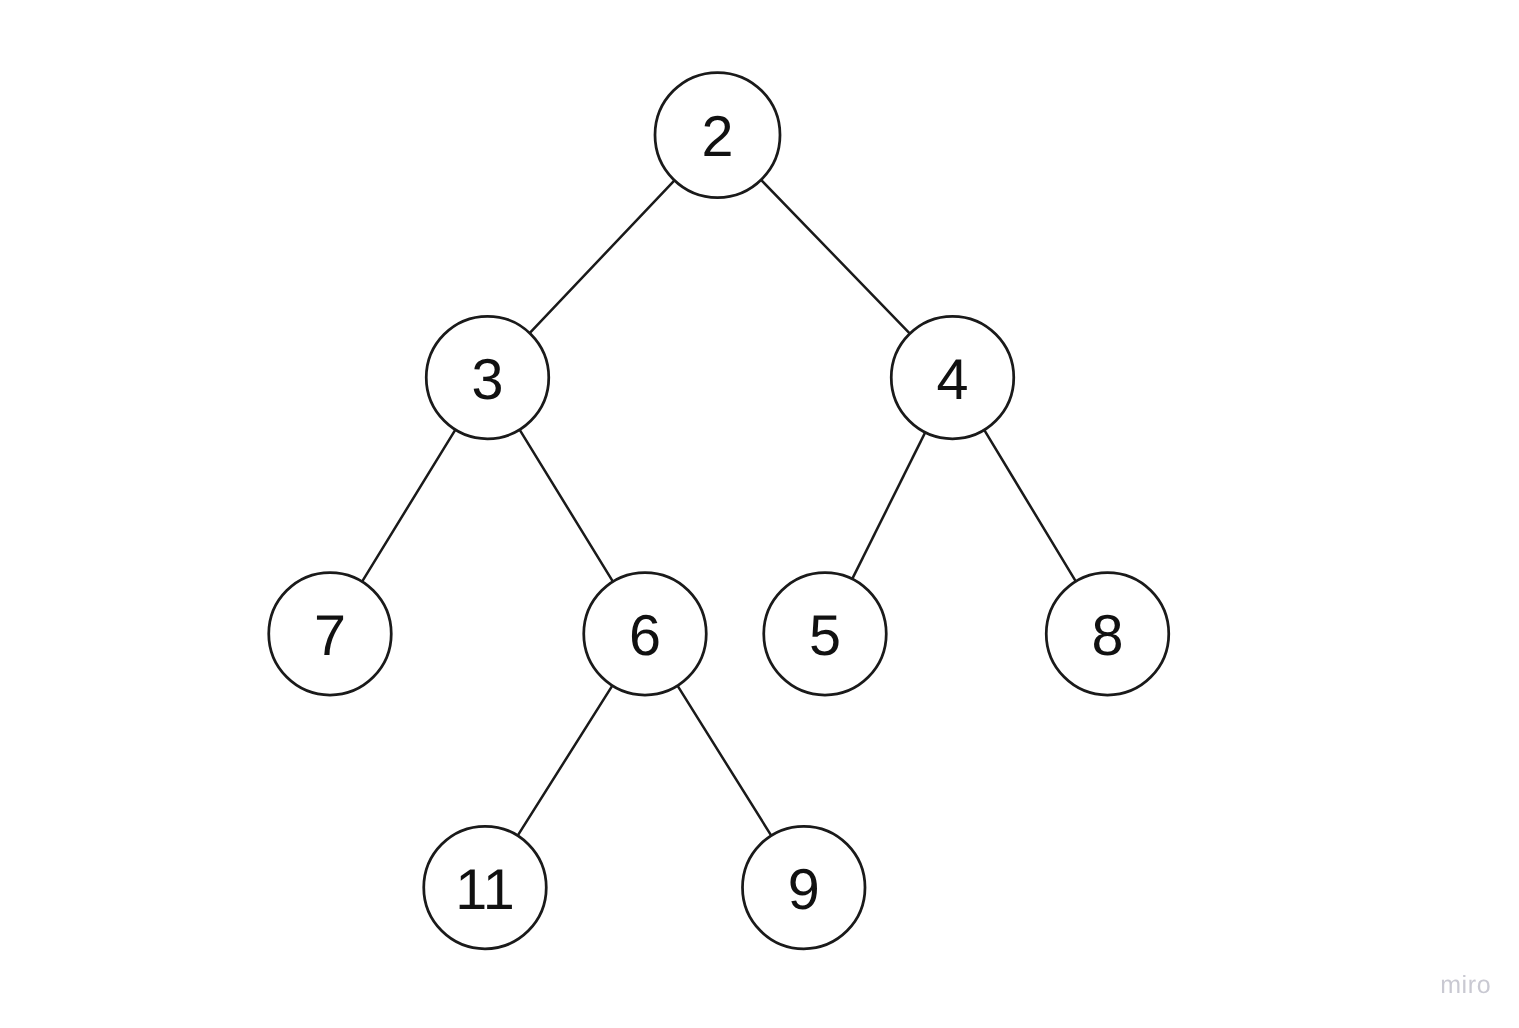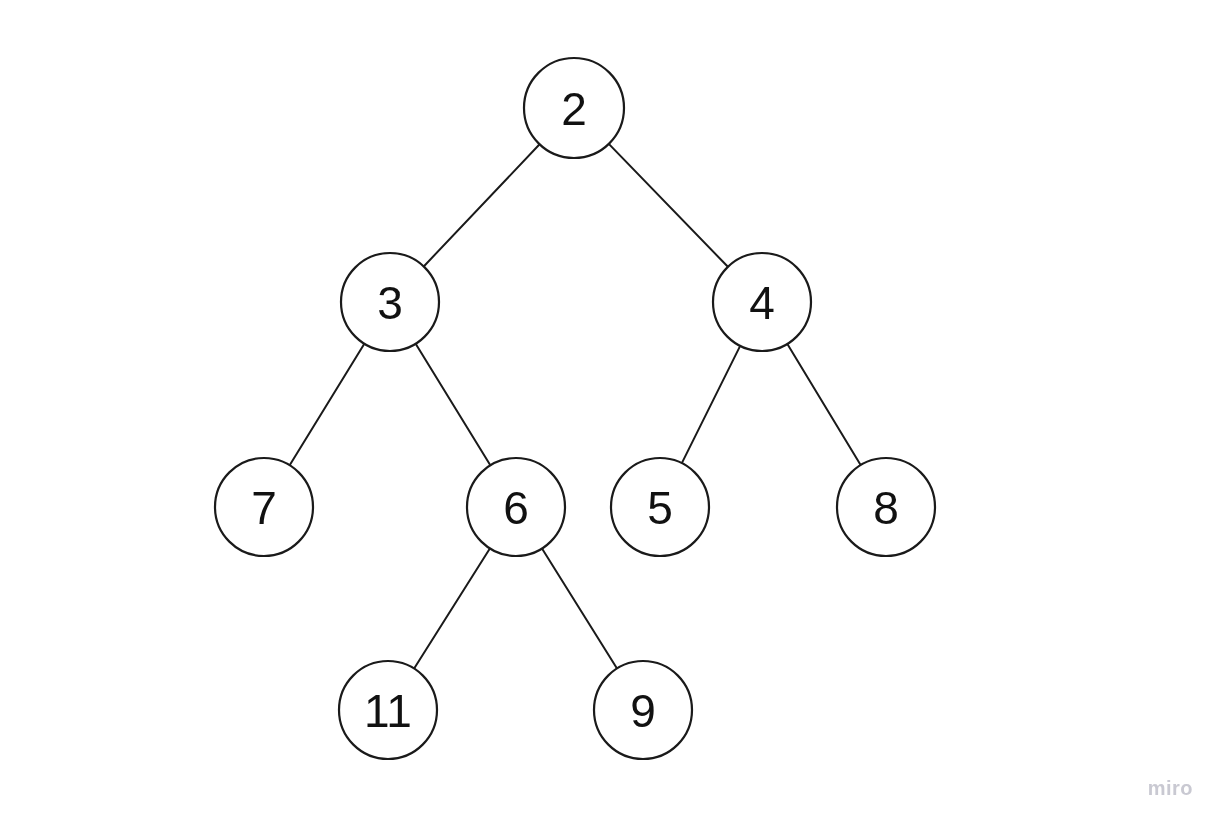--- a/index.html
+++ b/index.html
@@ -47,21 +47,21 @@
     text-anchor: middle;
     dominant-baseline: central;
     letter-spacing: 0px;
   }
   .watermark {
     position: absolute;
     right: 22px;
     bottom: 22px;
     font-family: "Liberation Sans", sans-serif;
     font-size: 20px;
-    font-weight: 700;
+    font-weight: 400;
     color: #c9c9d2;
     letter-spacing: 0.5px;
     user-select: none;
     text-align: center;
   }
 </style>
 </head>
 <body>
 
 <div id="canvas">

